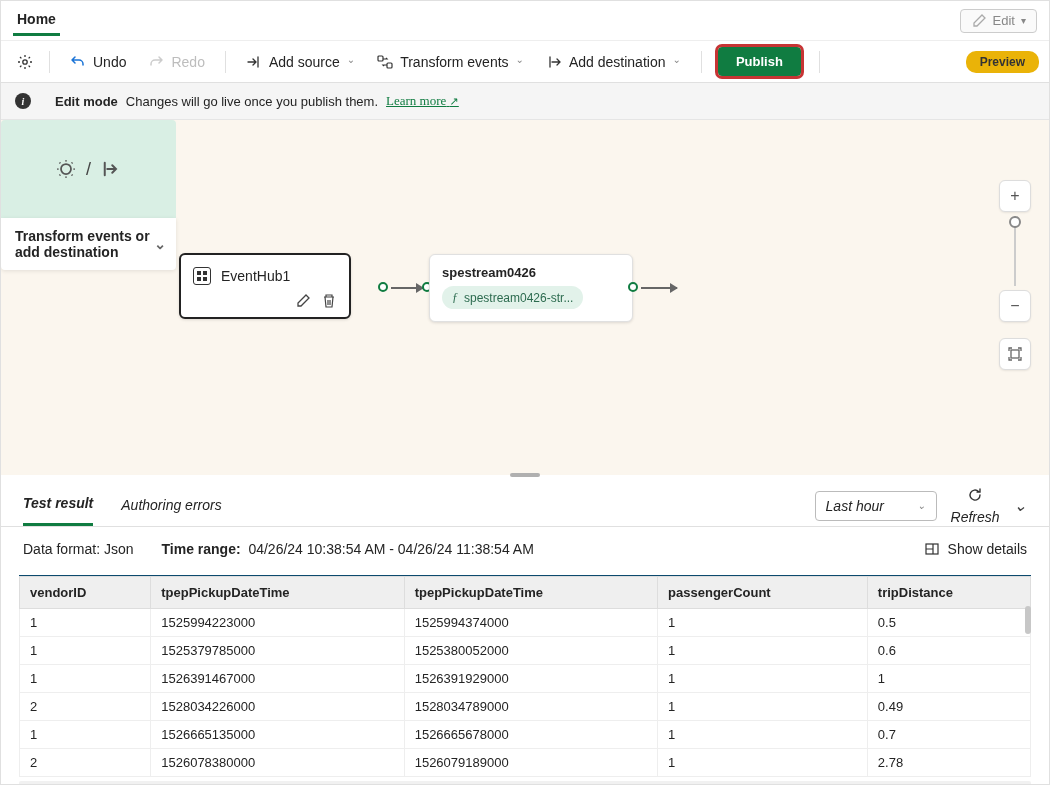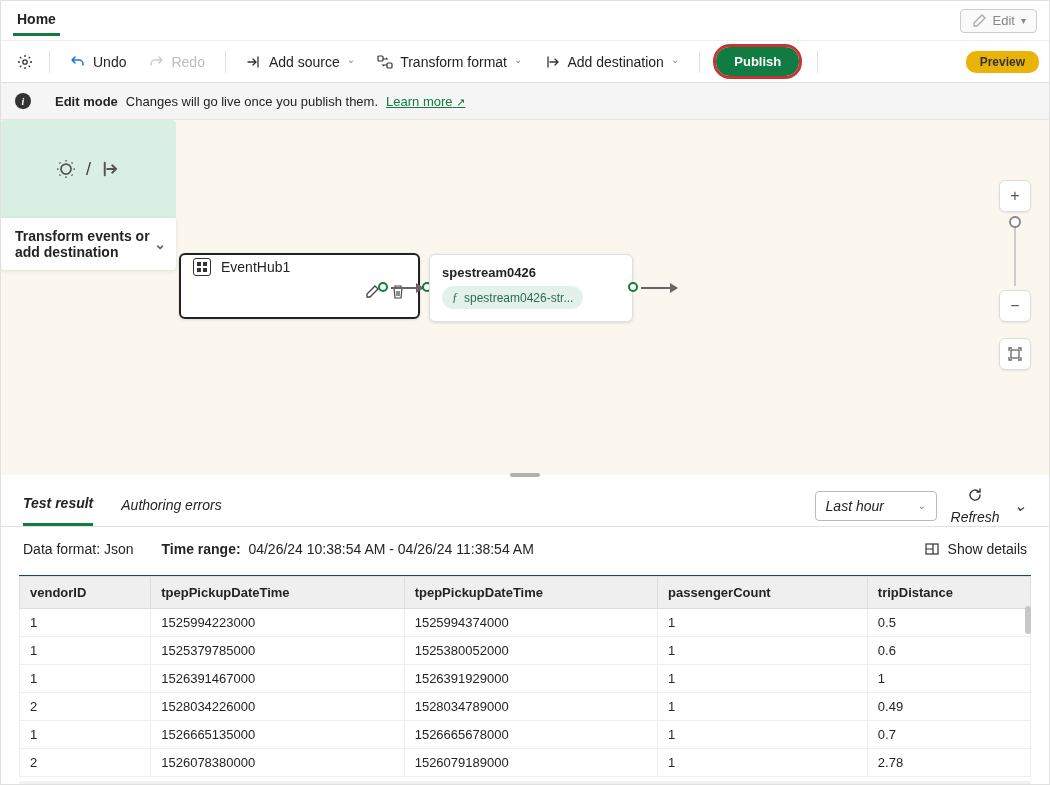--- a/index.html
+++ b/index.html
@@ -6,30 +6,30 @@
   body { font-family: "Segoe UI", sans-serif; font-size: 13px; background: #fff; color: #242424; width: 1050px; height: 785px; overflow: hidden; border: 1px solid #e0e0e0; }
   .topbar { display: flex; align-items: center; justify-content: space-between; padding: 4px 12px; border-bottom: 1px solid #eee; }
   .tab { font-weight: 600; font-size: 14px; padding: 6px 4px; border-bottom: 3px solid #107c41; color: #242424; }
   .edit-btn { display: flex; align-items: center; gap: 6px; border: 1px solid #ccc; border-radius: 4px; padding: 3px 10px; color: #888; background: #fafafa; cursor: default; }
   .chev-down { font-size: 10px; color: #888; }
   .toolbar { display: flex; align-items: center; gap: 2px; padding: 6px 10px; border-bottom: 1px solid #e0e0e0; }
   .tb-btn { display: flex; align-items: flex-start; gap: 7px; padding: 6px 10px; border-radius: 4px; cursor: pointer; color: #242424; font-size: 14px; }
   .tb-btn.disabled { color: #bdbdbd; cursor: default; }
   .tb-btn.icon-only { padding: 6px; }
   .sep { width: 1px; height: 22px; background: #e0e0e0; margin: 0 8px; }
-  .publish { background: #107c41; color: #fff; font-weight: 600; padding: 7px 18px; border-radius: 14px; outline: 3px solid #c73434; outline-offset: 0; margin-left: 6px; }
+  .publish { background: #107c41; color: #fff; font-weight: 600; padding: 7px 18px; border-radius: 4px; outline: 3px solid #c73434; outline-offset: 0; margin-left: 6px; }
   .preview { background: #eab308; color: #333; font-size: 12px; padding: 4px 14px; border-radius: 10px; margin-left: auto; font-weight: bold; }
   .notice { display: flex; align-items: center; gap: 8px; padding: 10px 14px; background: #f5f5f5; border-bottom: 1px solid #e5e5e5; font-size: 13px; }
   .notice .info-icon { width: 16px; height: 16px; border-radius: 50%; background: #333; color: #fff; display: flex; align-items: center; justify-content: center; font-size: 10px; font-weight: bold; font-style: italic; font-family: serif;}
   .notice .mode { font-weight: 600; padding-left: 16px; }
-  .notice .learn { color: #107c41; text-decoration: underline; cursor: pointer; }
+  .notice .learn { color: #107c41; text-decoration: underline; cursor: pointer; font-family: Liberation Serif, serif; }
   .ext-icon { font-size: 11px; color: #107c41; }
   .canvas { position: relative; height: 355px; background: #fbf6ee; overflow: hidden; }
   .node { position: absolute; background: #fff; border-radius: 6px; box-shadow: 0 1px 3px rgba(0,0,0,0.12); }
-  .node1 { left: 178px; top: 133px; width: 241px; height: 66px; border: 2px solid #222; padding: 3px 12px; }
+  .node1 { left: 178px; top: 133px; width: 172px; height: 66px; border: 2px solid #222; padding: 12px 12px; }
   .node1 .title-row { display: flex; align-items: center; gap: 10px; font-size: 14px; font-weight: 500;}
   .node1 .actions { display:flex; gap:10px; justify-content:flex-end; margin-top:8px; color:#444; }
   .eh-icon { width:18px; height:18px; border:1.5px solid #333; border-radius:3px; display:flex; align-items:center; justify-content:center; }
   .eh-icon::before { content:""; width:4px; height:4px; background:#333; box-shadow: 6px 0 #333, 0 6px #333, 6px 6px #333; margin:-6px 0 0 -6px;}
   .node2 { left: 428px; top: 134px; width: 204px; height: 68px; border: 1px solid #e0e0e0; padding: 10px 12px; }
   .node2 .ttl { font-size: 13px; font-weight: 600; margin-bottom: 6px;}
   .pill { background: #e2f2ea; border-radius: 12px; padding: 4px 10px; font-size: 12px; color: #2c6b4f; display:flex; align-items:center; gap:6px; width: fit-content;}
   .fn-icon { font-style: italic; font-family: serif; color:#2c6b4f; }
   .node3 { left: 681px; top: 88px; width: 175px; }
   .node3 .top { background: #d9efe4; height: 98px; display:flex; align-items:center; justify-content:center; gap:10px; font-size:18px; color:#444; border-radius:4px 4px 0 0;}
@@ -105,21 +105,21 @@
       </svg>
     <span>Add source</span>
     <span class="chev-down">⌄</span>
   </div>
   <div class="tb-btn">
     <svg class="ic" viewBox="0 0 16 16">
         <rect x="1" y="2" width="5" height="5" rx="1" fill="none" stroke="#333" stroke-width="1.2"></rect>
         <rect x="10" y="9" width="5" height="5" rx="1" fill="none" stroke="#333" stroke-width="1.2"></rect>
         <path d="M6 5h4l-1-1M10 11H6l1 1" fill="none" stroke="#333" stroke-width="1.2"></path>
       </svg>
-    <span>Transform format</span>
+    <span>Transform events</span>
     <span class="chev-down">⌄</span>
   </div>
   <div class="tb-btn">
     <svg class="ic" viewBox="0 0 16 16">
         <path d="M4 3v10M6 8h8M11 5l3 3-3 3" fill="none" stroke="#333" stroke-width="1.3" stroke-linecap="round"></path>
       </svg>
     <span>Add destination</span>
     <span class="chev-down">⌄</span>
   </div>
   <div class="sep"></div>

